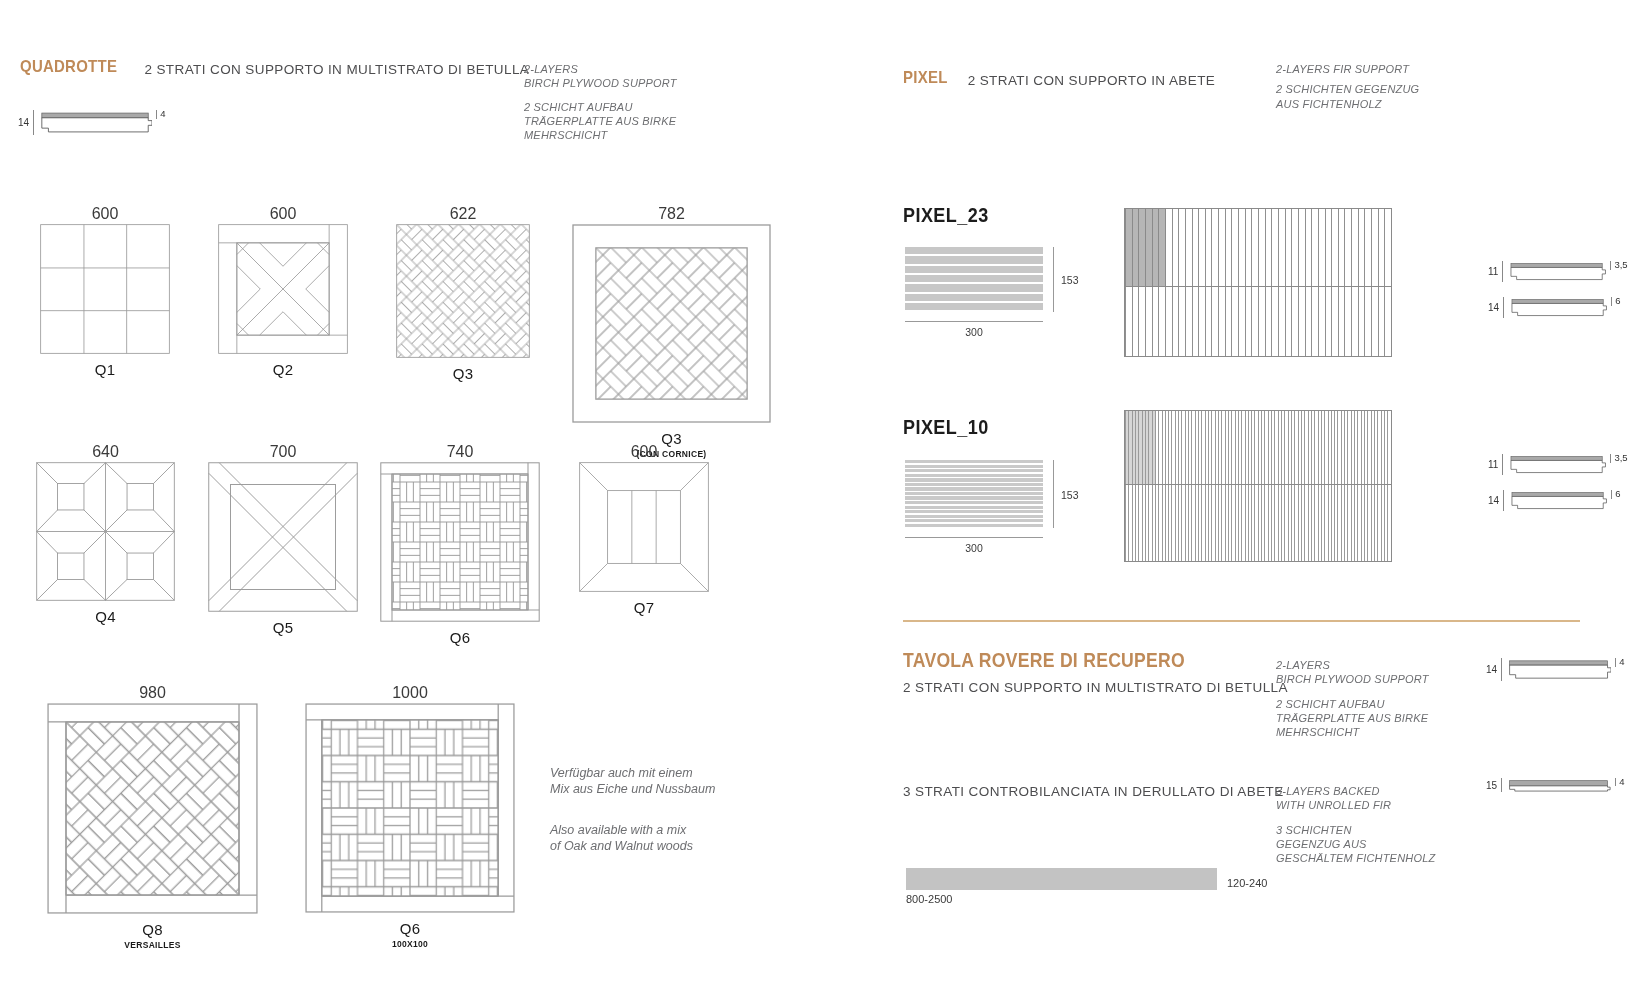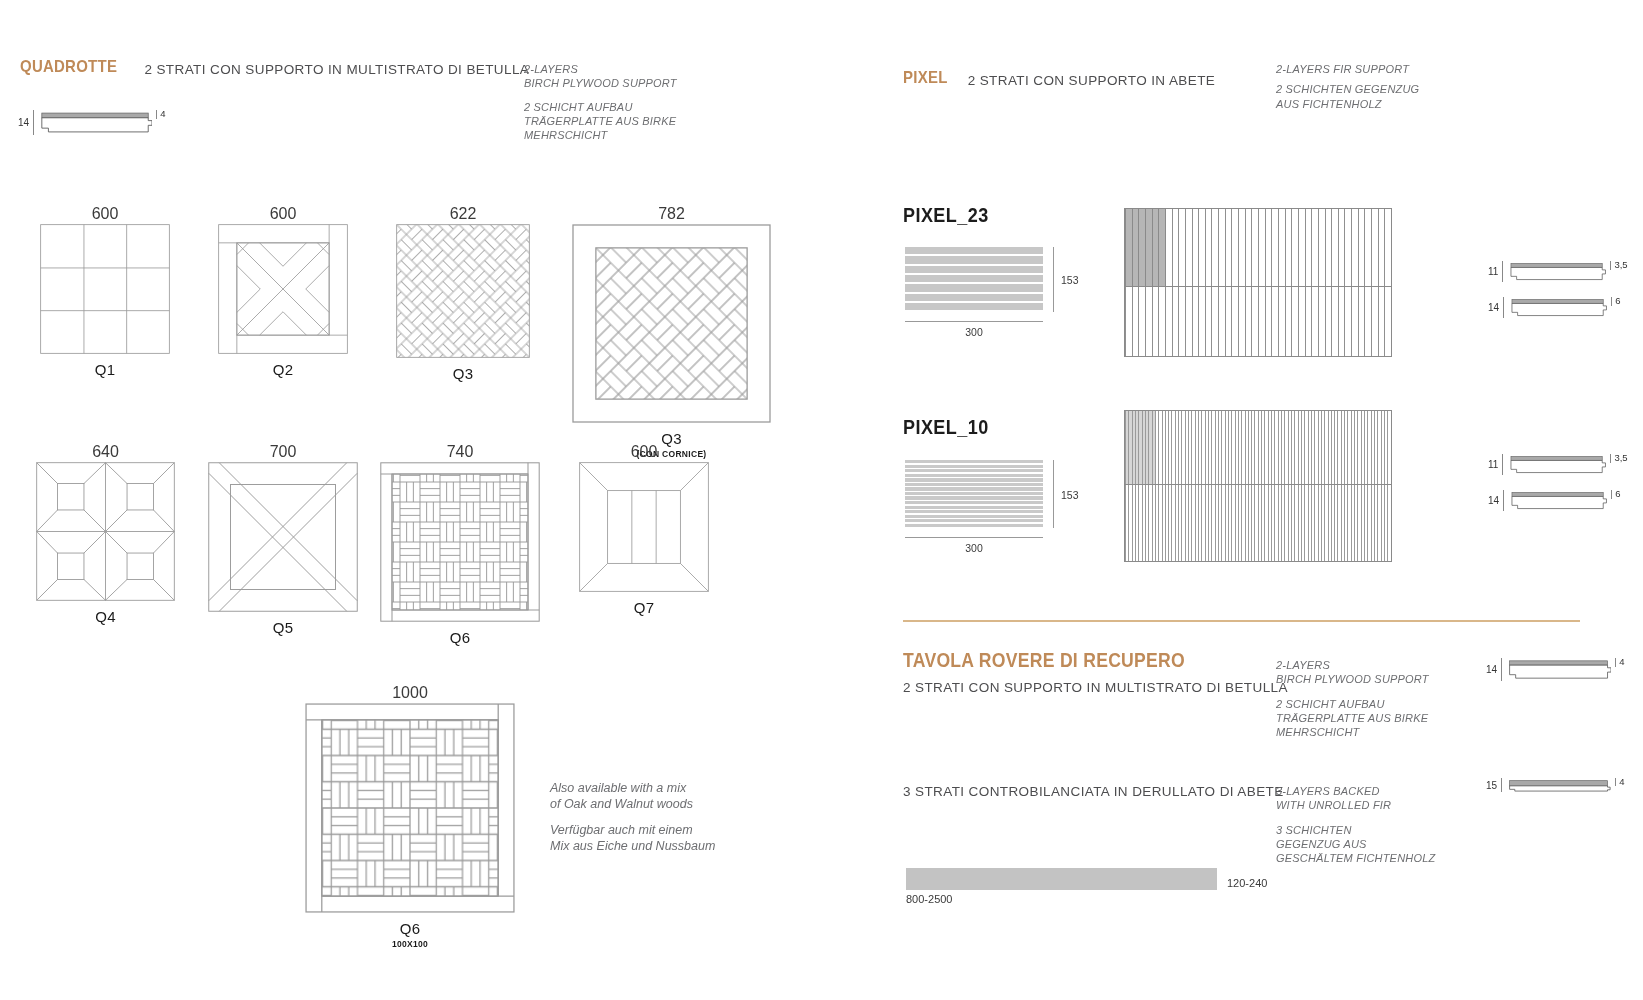--- a/index.html
+++ b/index.html
@@ -174,40 +174,53 @@
       <g fill="none" stroke="#9b9b9b" stroke-width="1.3">
         <rect x="1" y="1" width="198" height="198"></rect>
         <rect x="44" y="44" width="112" height="112"></rect>
         <path d="M1,1L44,44M199,1L156,44M1,199L44,156M199,199L156,156"></path>
         <path d="M81.3,44V156M118.7,44V156"></path>
       </g>
     </svg>
     <div class="plabel">Q7</div>
   </div>
 
+  <div class="abs pat" style="left:47px;top:684px;width:211px;">
+    <div class="dim">980</div>
+    <svg viewBox="0 0 200 200">
+      <g fill="none" stroke="#9b9b9b" stroke-width="1.2">
+        <rect x="1" y="1" width="198" height="198"></rect>
+        <path d="M1,18H182M182,1V182M199,182H18M18,199V18"></path>
+      </g>
+      <rect x="18" y="18" width="164" height="164" fill="url(#wv)" stroke="none"></rect>
+      <rect x="18" y="18" width="164" height="164" fill="none" stroke="#9b9b9b" stroke-width="1.2"></rect>
+    </svg>
+    <div class="plabel">Q8</div>
+    <div class="psub">VERSAILLES</div>
+  </div>
 
   <div class="abs pat" style="left:305px;top:684px;width:210px;">
     <div class="dim">1000</div>
     <svg viewBox="0 0 200 200">
       <g fill="none" stroke="#9b9b9b" stroke-width="1.2">
         <rect x="1" y="1" width="198" height="198"></rect>
         <path d="M1,16H184M184,1V184M199,184H16M16,199V16"></path>
       </g>
       <rect x="16" y="16" width="168" height="168" fill="url(#wvs)" stroke="none"></rect>
       <rect x="16" y="16" width="168" height="168" fill="none" stroke="#9b9b9b" stroke-width="1.2"></rect>
     </svg>
     <div class="plabel">Q6</div>
     <div class="psub">100X100</div>
   </div>
 
   <div class="abs" style="left:550px;top:756px;width:220px;">
+    <div class="avail-sm" style="margin-top:9px;">Verfügbar auch mit einem
+Mix aus Eiche und Nussbaum</div>
     <div class="avail-sm" style="margin-top:24px;">Also available with a mix
 of Oak and Walnut woods</div>
-    <div class="avail-sm" style="margin-top:9px;">Verfügbar auch mit einem
-Mix aus Eiche und Nussbaum</div>
   </div>
 
   <div class="abs h-row" style="left:903px;top:68px;">
     <span class="brand">PIXEL</span>
     <span class="subtitle">2 STRATI CON SUPPORTO IN ABETE</span>
   </div>
 
   <div class="abs" style="left:1276px;top:62px;width:220px;">
     <div class="ital">2-LAYERS  FIR SUPPORT</div>
     <div class="ital" style="margin-top:6px;">2 SCHICHTEN GEGENZUG

